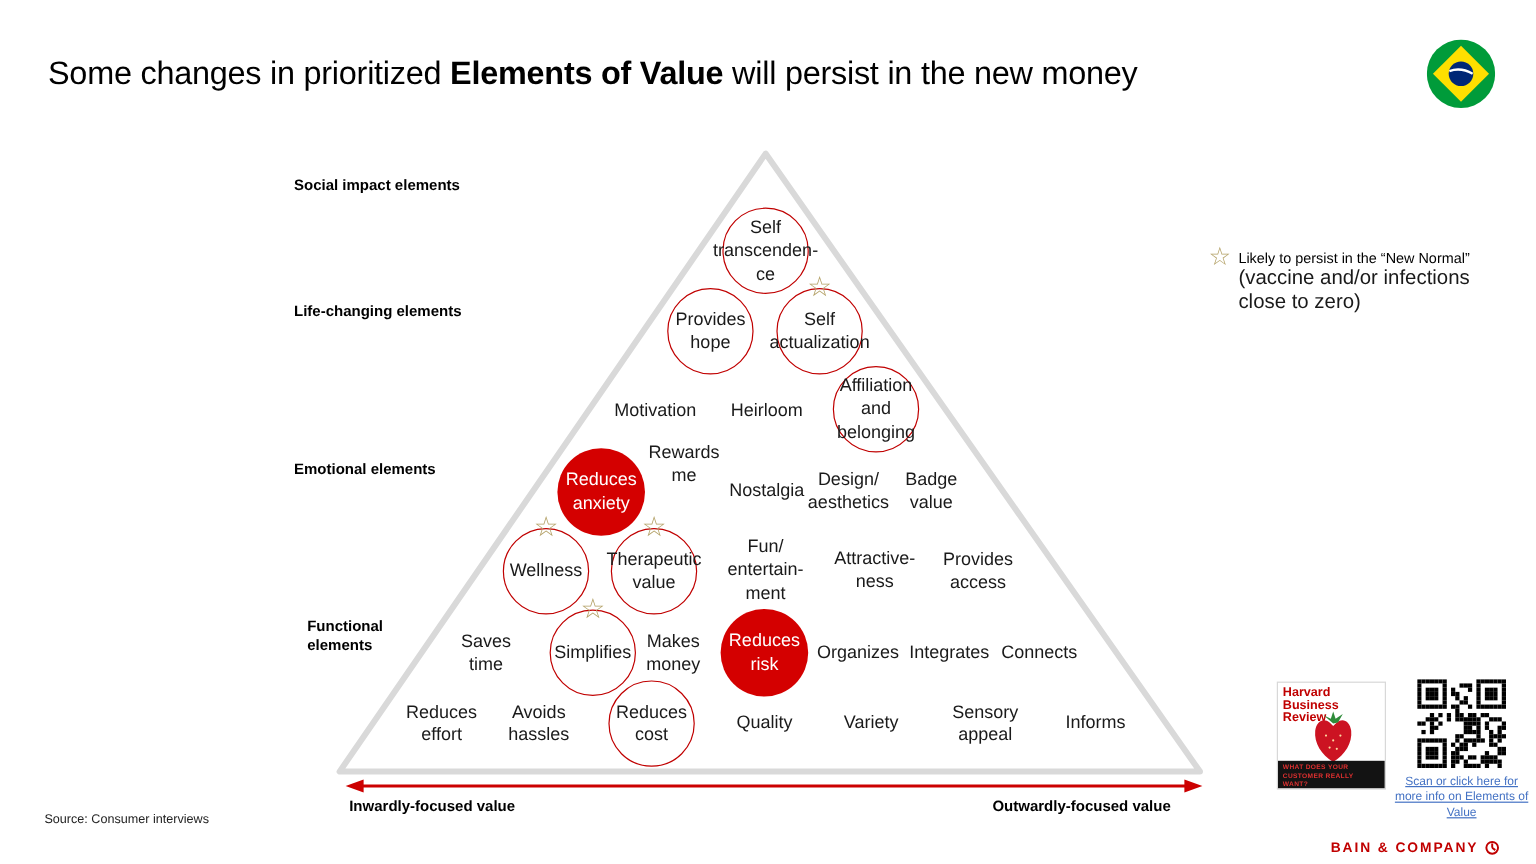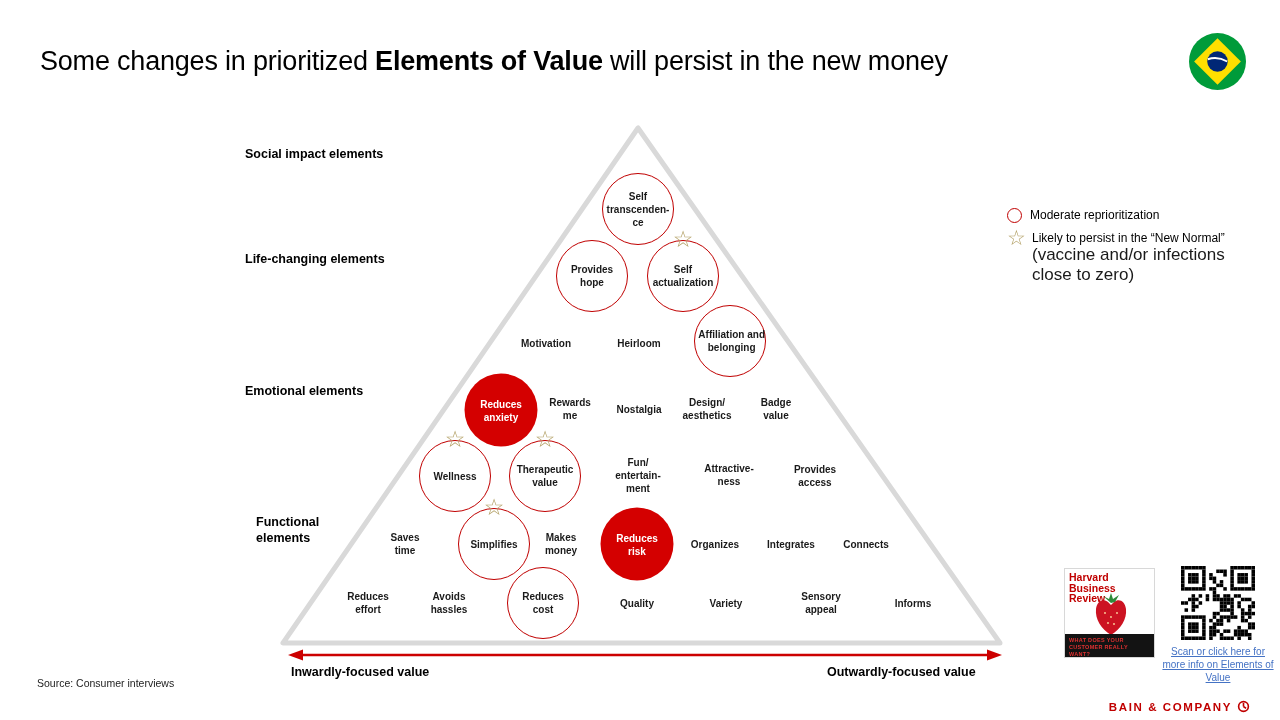--- a/index.html
+++ b/index.html
@@ -11,21 +11,21 @@
 
   .flag { position:absolute; left:1189px; top:33px; width:57px; height:57px; }
 
   svg.diagram { position:absolute; left:0; top:0; }
 
   .layer { position:absolute; inset:0; }
 
   .level-label { position:absolute; font-weight:bold; font-size:12.5px; white-space:pre-line; line-height:1.3; }
 
   .pv { position:absolute; transform:translate(-50%,-50%); display:flex; align-items:center; justify-content:center; text-align:center; }
-  .pv .pv-label { font-size:10px; line-height:1.3; white-space:pre-line; color:#1a1a1a;font-weight:bold; }
+  .pv .pv-label { font-size:15px; line-height:1.3; white-space:pre-line; color:#1a1a1a; }
   .pv.plain   { width:78px; height:42px; }
   .pv.outline { width:72px; height:72px; border:1.5px solid #c00000; border-radius:50%; background:#fff; }
   .pv.filled  { width:73px; height:73px; border-radius:50%; background:#d40000; }
   .pv.filled .pv-label { color:#fff; }
   .pv-star { position:absolute; top:-13px; left:50%; transform:translateX(-50%); color:#b5a36a; font-size:23px; line-height:1; }
 
   .legend { position:absolute; left:1007px; top:207px; width:262px; }
   .legend-row { display:flex; align-items:flex-start; margin-bottom:7px; font-size:12px; }
   .sym { flex:0 0 auto; margin-right:8px; }
   .sym.filled  { width:17px; height:17px; border-radius:50%; background:#d40000; margin-top:0; }
@@ -104,21 +104,21 @@
       <span class="pv-label">Heirloom</span>
     </div>
     <div class="pv outline" style="left: 730px; top: 341px; justify-content: flex-end;">
       <span class="pv-label">Affiliation and
 belonging</span>
     </div>
     <div class="pv filled" style="left: 501px; top: 410px;">
       <span class="pv-label">Reduces
 anxiety</span>
     </div>
-    <div class="pv plain" style="left: 570px; top: 409px;">
+    <div class="pv plain" style="left: 570px; top: 387px;">
       <span class="pv-label">Rewards
 me</span>
     </div>
     <div class="pv plain" style="left: 639px; top: 409px;">
       <span class="pv-label">Nostalgia</span>
     </div>
     <div class="pv plain" style="left: 707px; top: 409px;">
       <span class="pv-label">Design/
 aesthetics</span>
     </div>
@@ -194,26 +194,20 @@
     <div class="pv plain" style="left: 821px; top: 603px;">
       <span class="pv-label">Sensory
 appeal</span>
     </div>
     <div class="pv plain" style="left: 913px; top: 603px;">
       <span class="pv-label">Informs</span>
     </div>
   </div>
 
 <div class="legend">
-    <div class="legend-row">
-      <span class="sym outline"></span>
-      <div>
-        <div class="legend-label">Moderate reprioritization</div>
-      </div>
-    </div>
     <div class="legend-row">
       <span class="sym star">☆</span>
       <div>
         <div class="legend-label">Likely to persist in the “New Normal”</div>
         <div class="legend-sub">(vaccine and/or infections close to zero)</div>
       </div>
     </div>
   </div>
 
 <div class="axis-label left">Inwardly-focused value</div>

